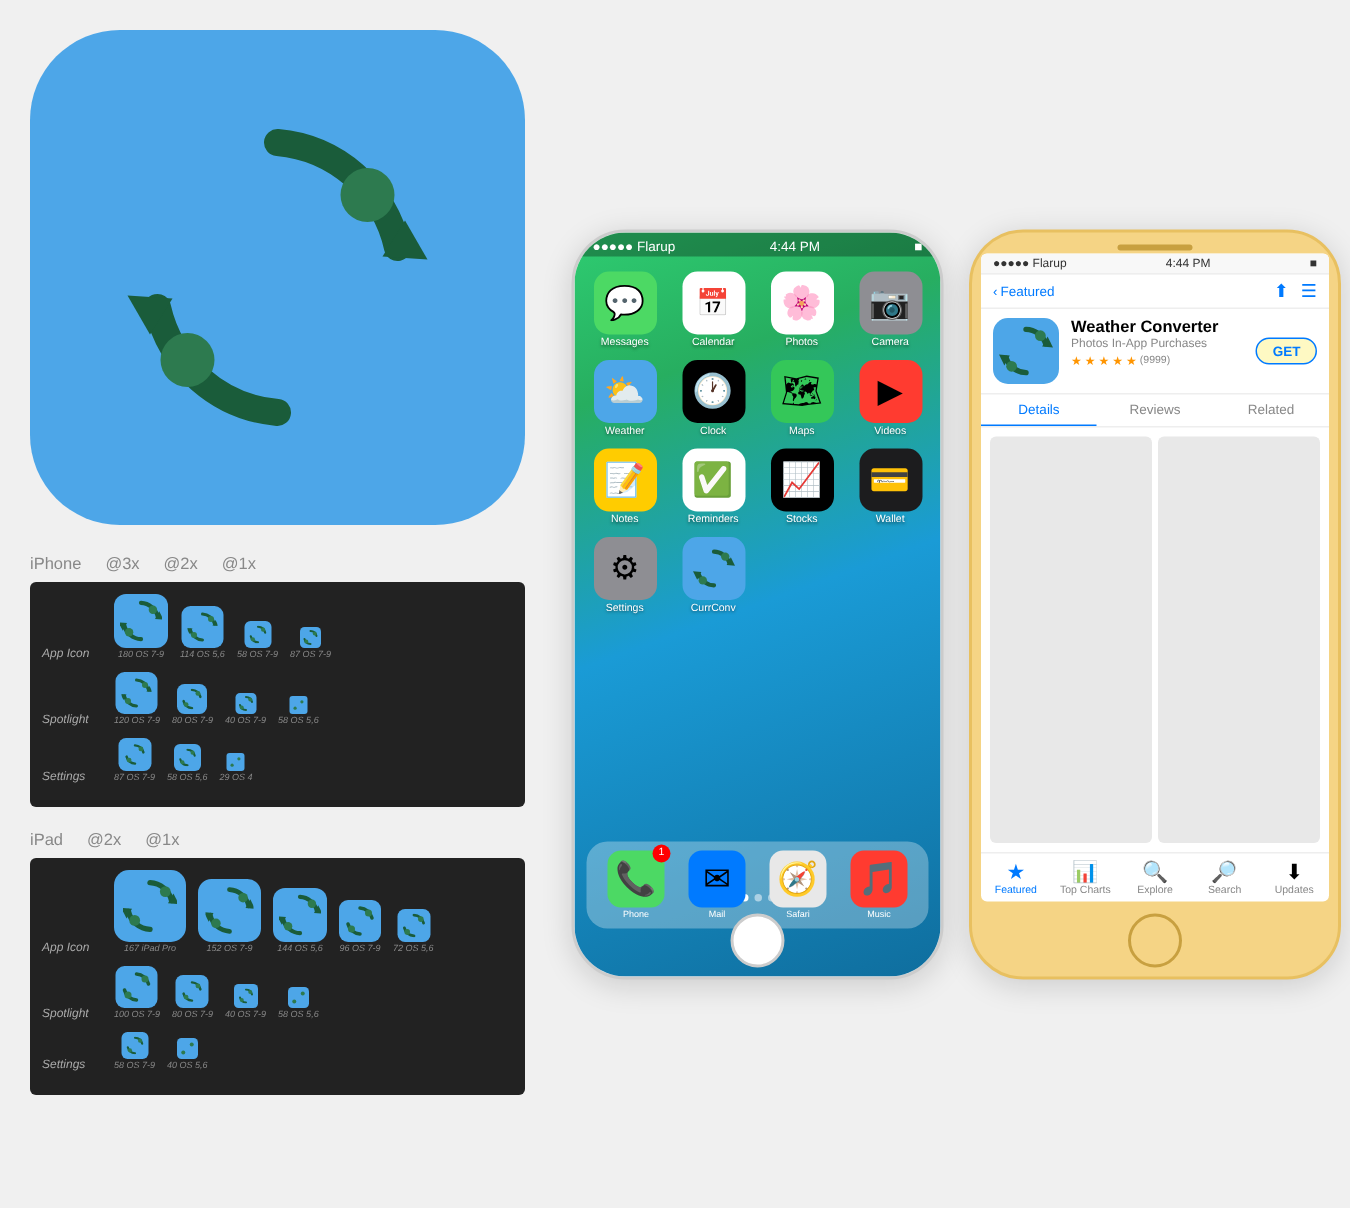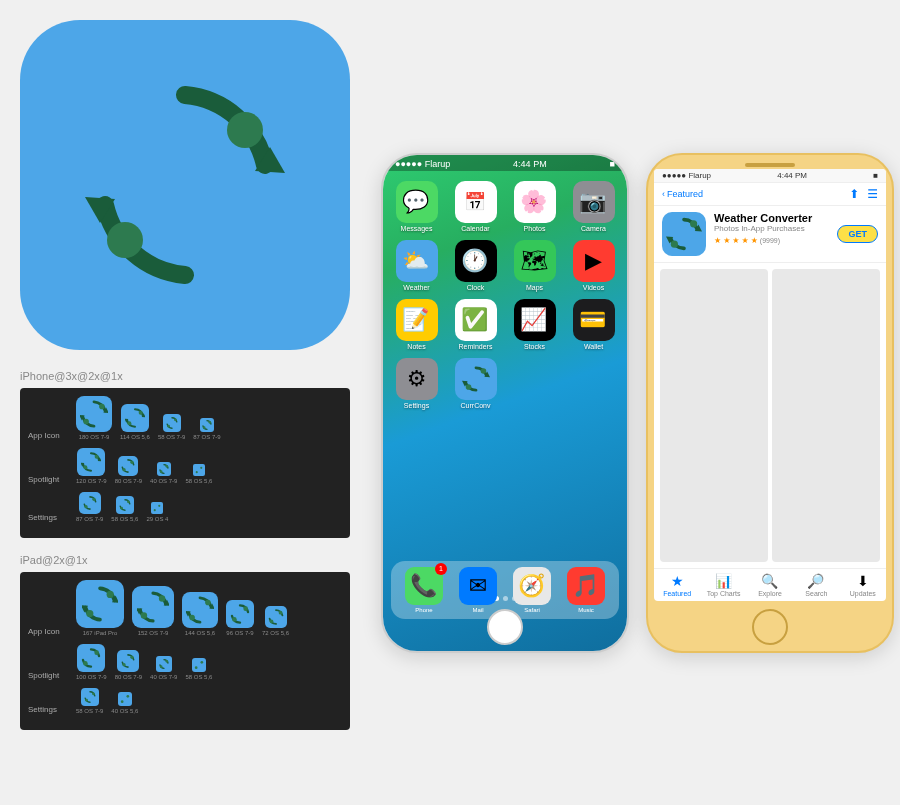--- a/index.html
+++ b/index.html
@@ -37,36 +37,37 @@
       height: 220px;
     }
 
     
     .section-label {
       font-size: 13px;
       color: #333;
       margin-bottom: 6px;
       display: flex;
       align-items: baseline;
-      gap: 0;
+      gap: 16px;
     }
     .section-label span { font-size: 11px; color: #888; }
 
     .icon-grid-box {
       background: #222;
       border-radius: 4px;
       padding: 8px;
       margin-bottom: 16px;
     }
 
     .icon-row {
       display: flex;
       align-items: flex-end;
       gap: 8px;
       margin-bottom: 8px;
+      font-style: italic;
     }
 
     .icon-item {
       display: flex;
       flex-direction: column;
       align-items: center;
     }
 
     .icon-item .icon-img {
       background: #4da6e8;
@@ -342,21 +343,21 @@
       font-size: 8px;
       color: #ff9500;
     }
 
     .appstore-stars .count {
       color: #888;
       font-size: 7px;
     }
 
     .get-btn {
-      background: #fde047;
+      background: #fef9c3;
       border: 1px solid #007aff;
       color: #007aff;
       font-size: 9px;
       padding: 3px 10px;
       border-radius: 10px;
       align-self: center;
       font-weight: 600;
     }
 
     .appstore-tabs {
@@ -893,20 +894,25 @@
               <span>★</span>
               <span>★</span>
               <span>★</span>
               <span>★</span>
               <span class="count">(9999)</span>
             </div>
           </div>
           <button class="get-btn">GET</button>
         </div>
 
+        <div class="appstore-tabs">
+          <div class="appstore-tab active">Details</div>
+          <div class="appstore-tab">Reviews</div>
+          <div class="appstore-tab">Related</div>
+        </div>
 
         <div class="appstore-screenshots">
           <div class="screenshot-thumb"></div>
           <div class="screenshot-thumb"></div>
         </div>
 
         <div class="appstore-bottom-nav">
           <div class="appstore-bottom-item active">
             <span class="appstore-bottom-icon">★</span>
             <span class="appstore-bottom-label">Featured</span>

